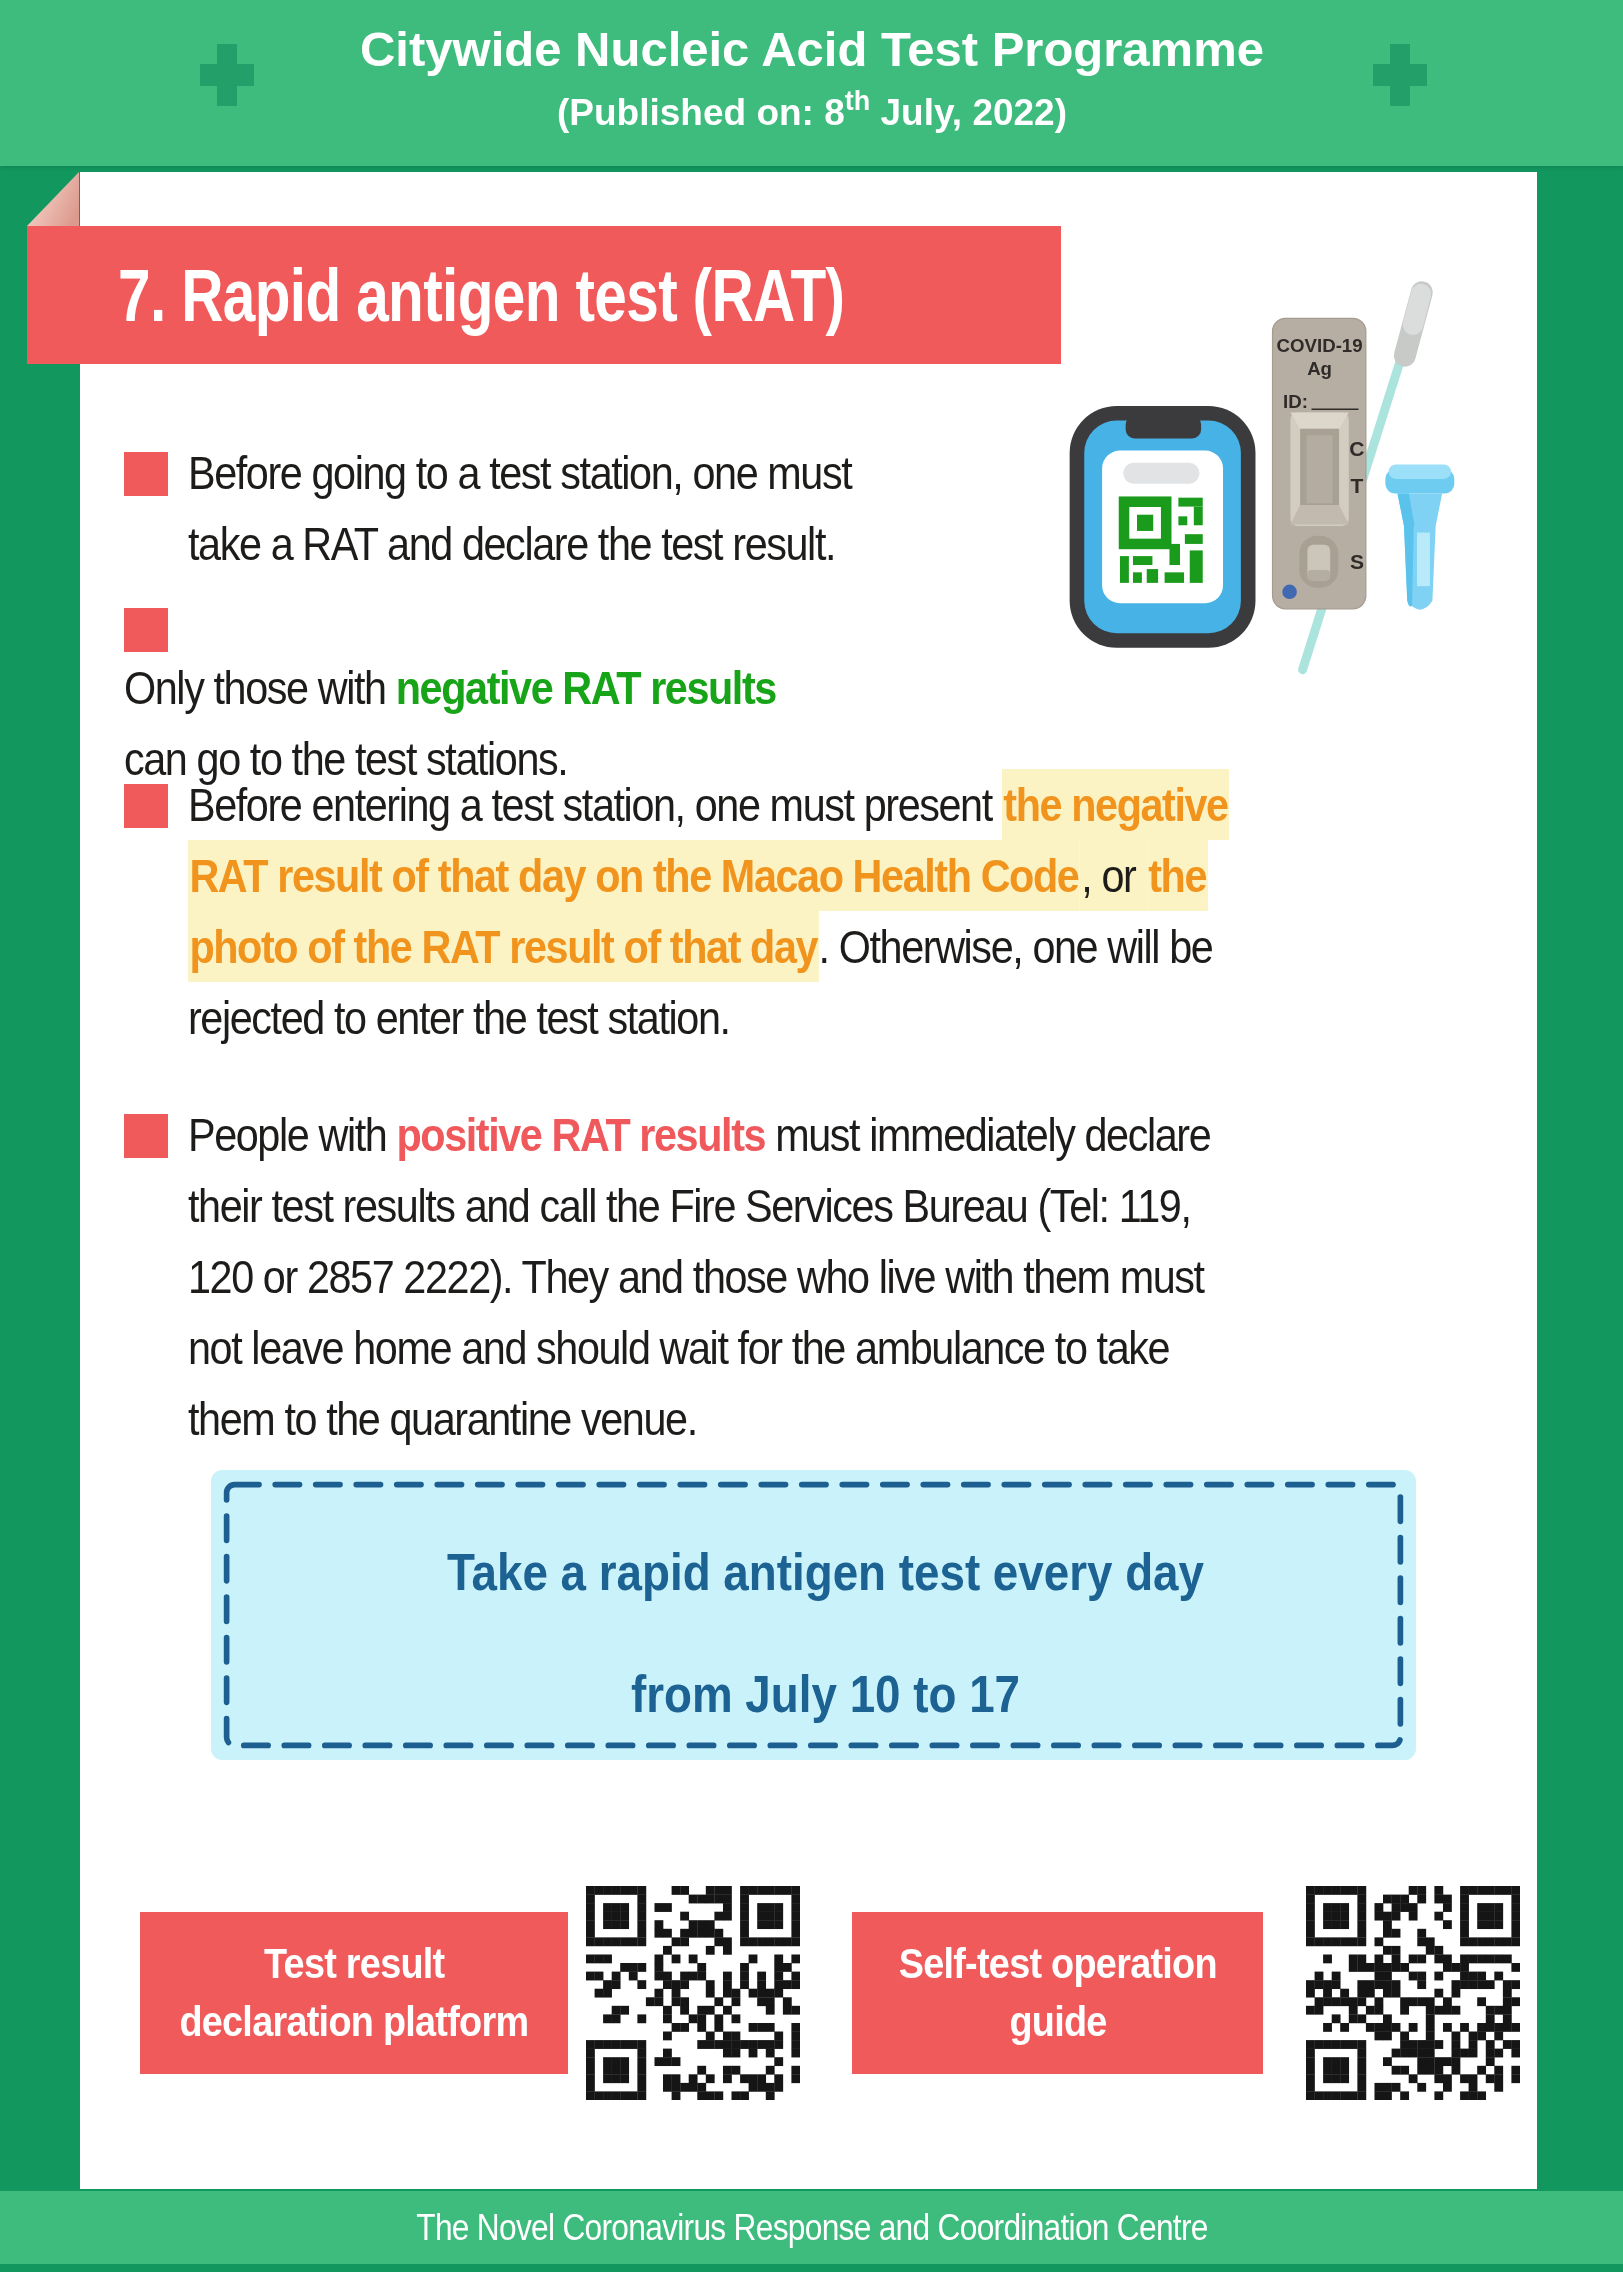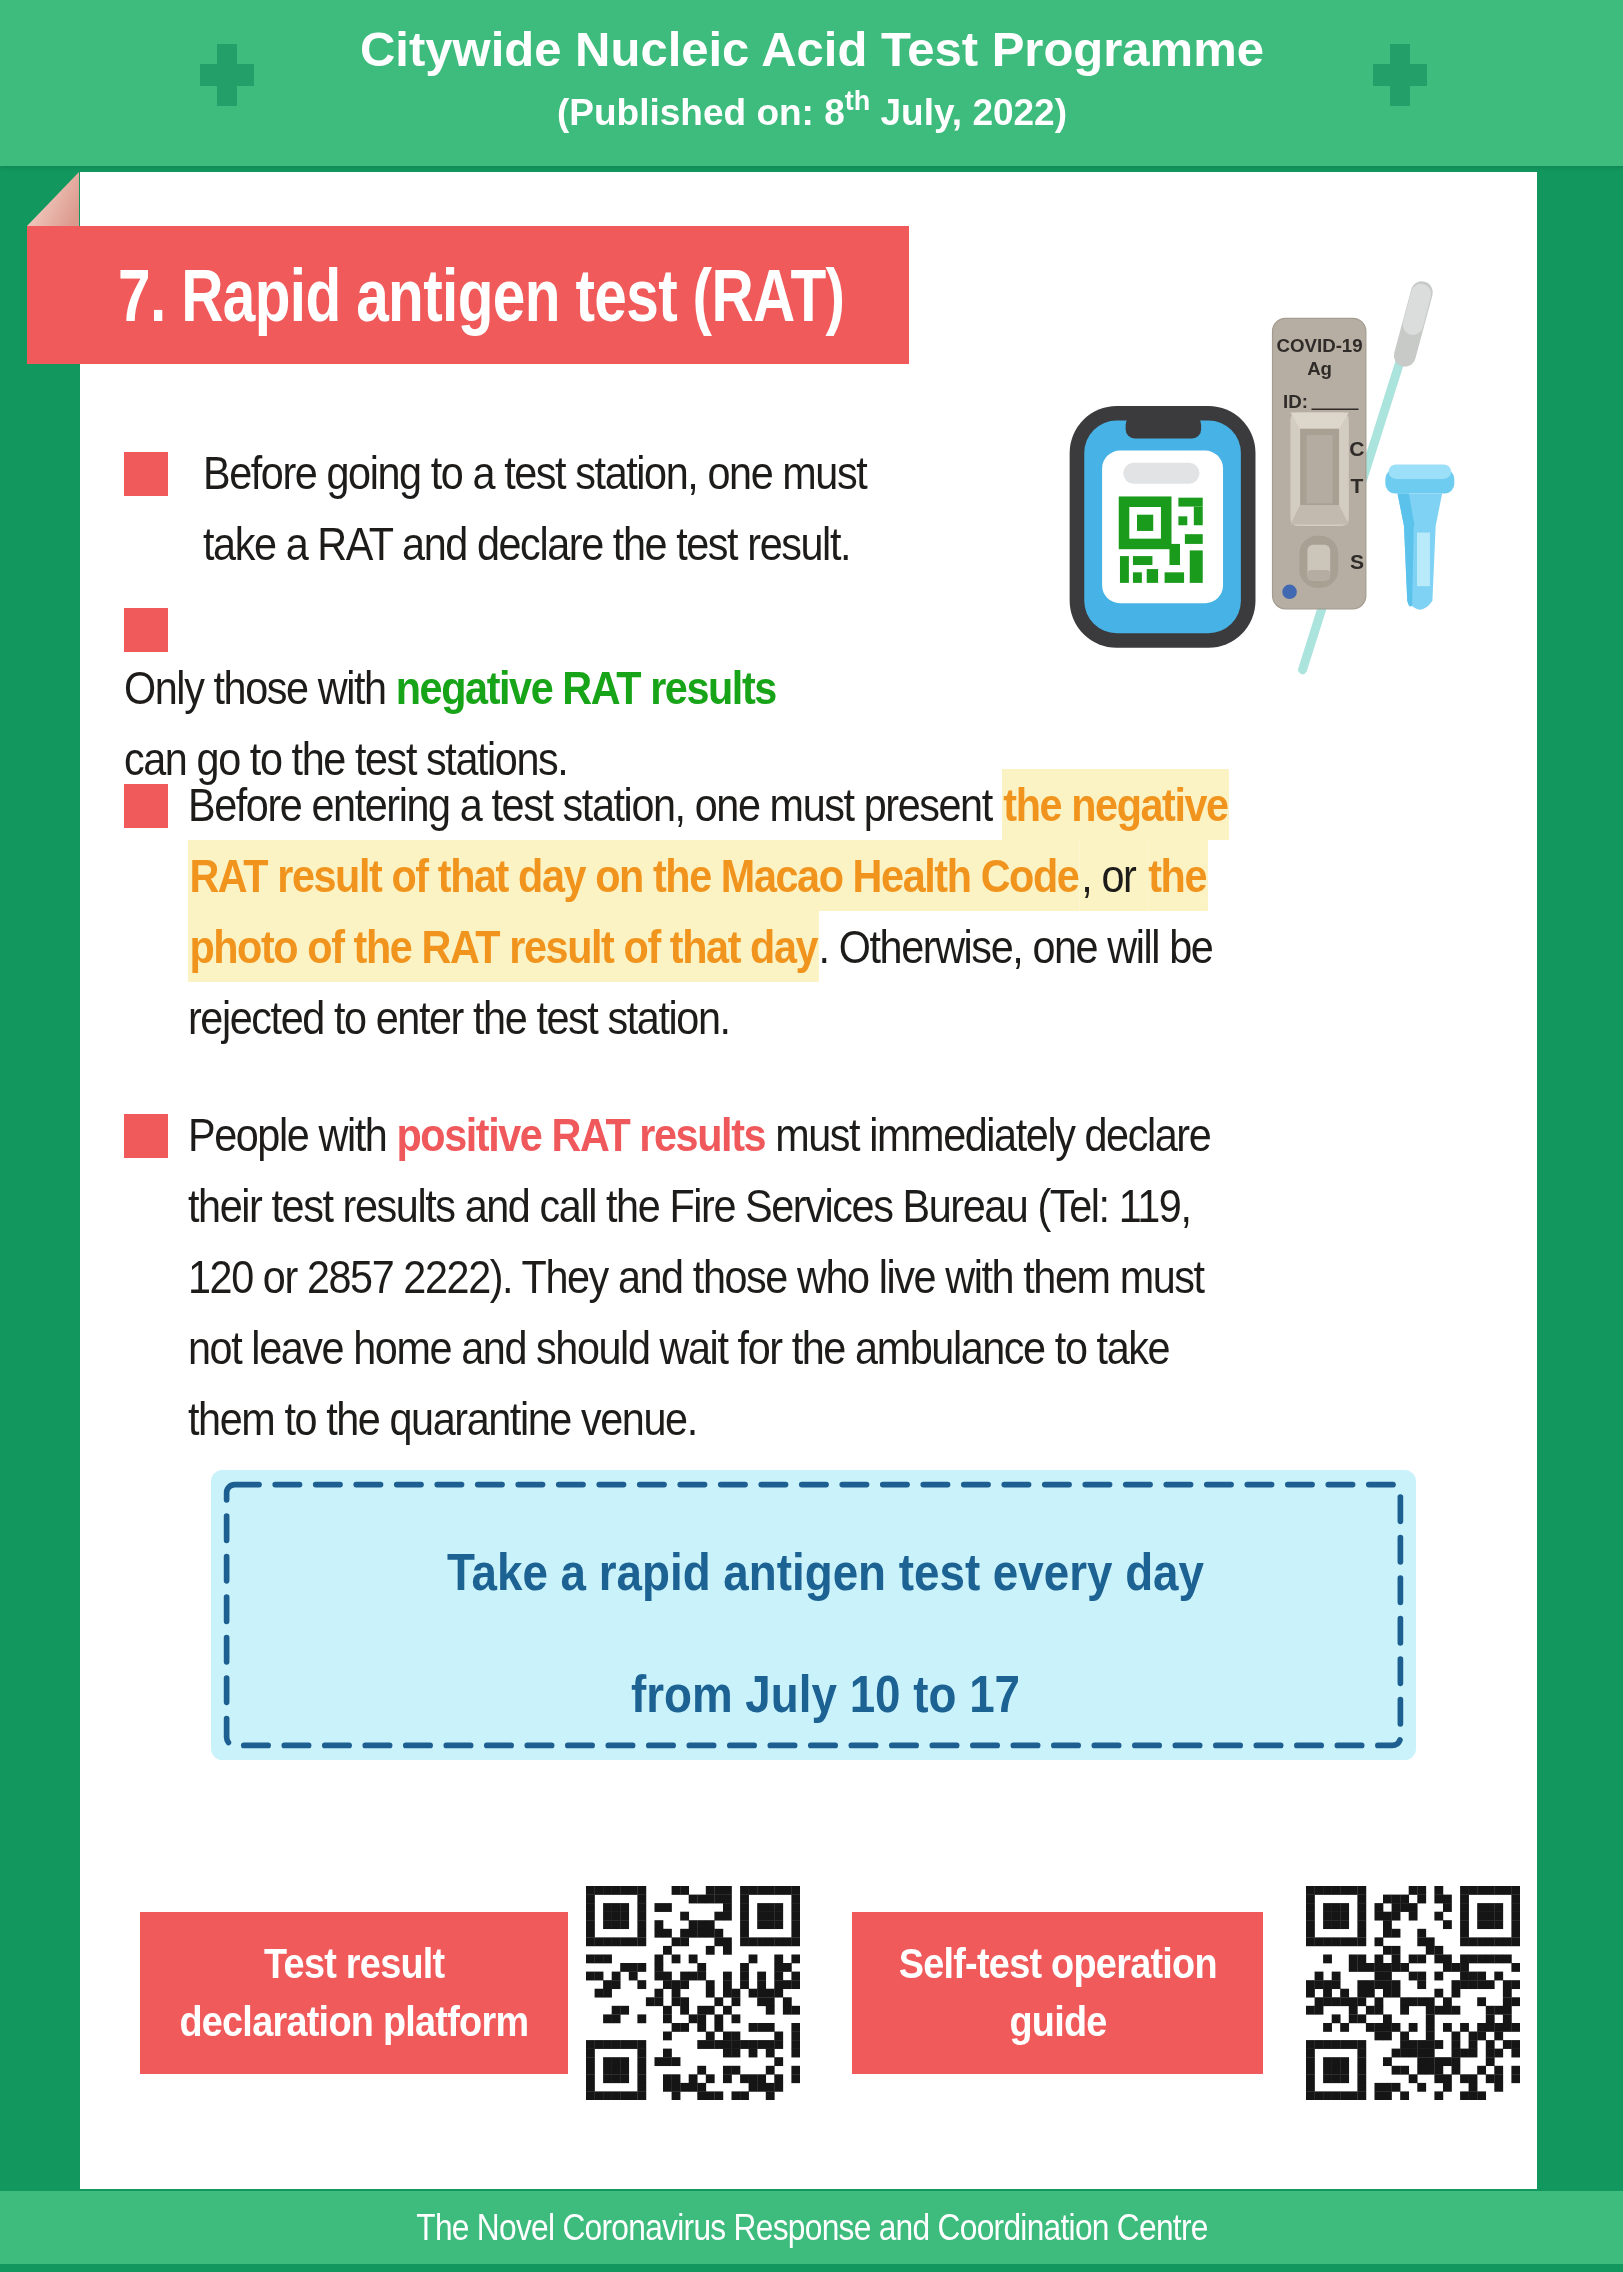--- a/index.html
+++ b/index.html
@@ -14,21 +14,21 @@
   .plus-icon{position:absolute;top:44px;width:54px;height:62px;}
   .plus-left{left:200px;} .plus-right{left:1373px;}
   .plus-icon .pv{position:absolute;left:17px;top:0;width:19.5px;height:62px;background:#23a069;}
   .plus-icon .ph{position:absolute;left:0;top:20px;width:54px;height:22px;background:#23a069;}
 
   
   .card{position:absolute;left:80px;top:172px;width:1457px;height:2017px;background:#ffffff;}
 
   
   .fold{position:absolute;left:27px;top:172px;width:52px;height:54px;background:linear-gradient(115deg,#f5cfc5 20%,#dc9a8e 90%);clip-path:polygon(0% 100%,100% 0%,100% 100%);}
-  .ribbon{position:absolute;left:27px;top:226px;width:882px;height:138px;background:var(--red,#f05a5b);}
+  .ribbon{position:absolute;left:27px;top:226px;width:1034px;height:138px;background:var(--red,#f05a5b);}
   .ribbon-text{position:absolute;left:91px;top:0;height:138px;line-height:138px;color:#fff;font-size:75px;font-weight:bold;letter-spacing:-0.8px;white-space:nowrap;transform:scaleX(.78);transform-origin:0 50%;}
 
   
   .bullet{position:absolute;left:124px;display:flex;align-items:flex-start;}
   .sq{width:44px;height:44px;background:var(--red,#f05a5b);margin-top:14.6px;margin-right:20px;flex:0 0 auto;}
   .btxt{transform:scaleX(.88);transform-origin:0 0;}
   .bline{font-size:47px;line-height:71px;letter-spacing:-1.6px;color:var(--text-black,#1d1c1a);white-space:nowrap;}
   .seg-b{}
   .seg-g{color:var(--green-text,#18a418);font-weight:bold;}
   .seg-r{color:var(--red-text,#f0595c);font-weight:bold;}
@@ -77,21 +77,21 @@
   </div>
 
   <div class="card"></div>
 
   <div class="fold"></div>
   <div class="ribbon">
     <div class="ribbon-text">7. Rapid antigen test (RAT)</div>
   </div>
 
   <div id="bullets">
-      <div class="bullet" style="top: 437px; gap: 15px;">
+      <div class="bullet" style="top: 437px;">
         <div class="sq"></div>
         <div class="btxt">
           <div class="bline"><span class="seg-b">Before going to a test station, one must</span></div>
           <div class="bline"><span class="seg-b">take a RAT and declare the test result.</span></div>
         </div>
       </div>
       <div class="bullet" style="top: 593px; flex-direction: column;">
         <div class="sq"></div>
         <div class="btxt">
           <div class="bline"><span class="seg-b">Only those with </span><span class="seg-g">negative RAT results</span></div>

